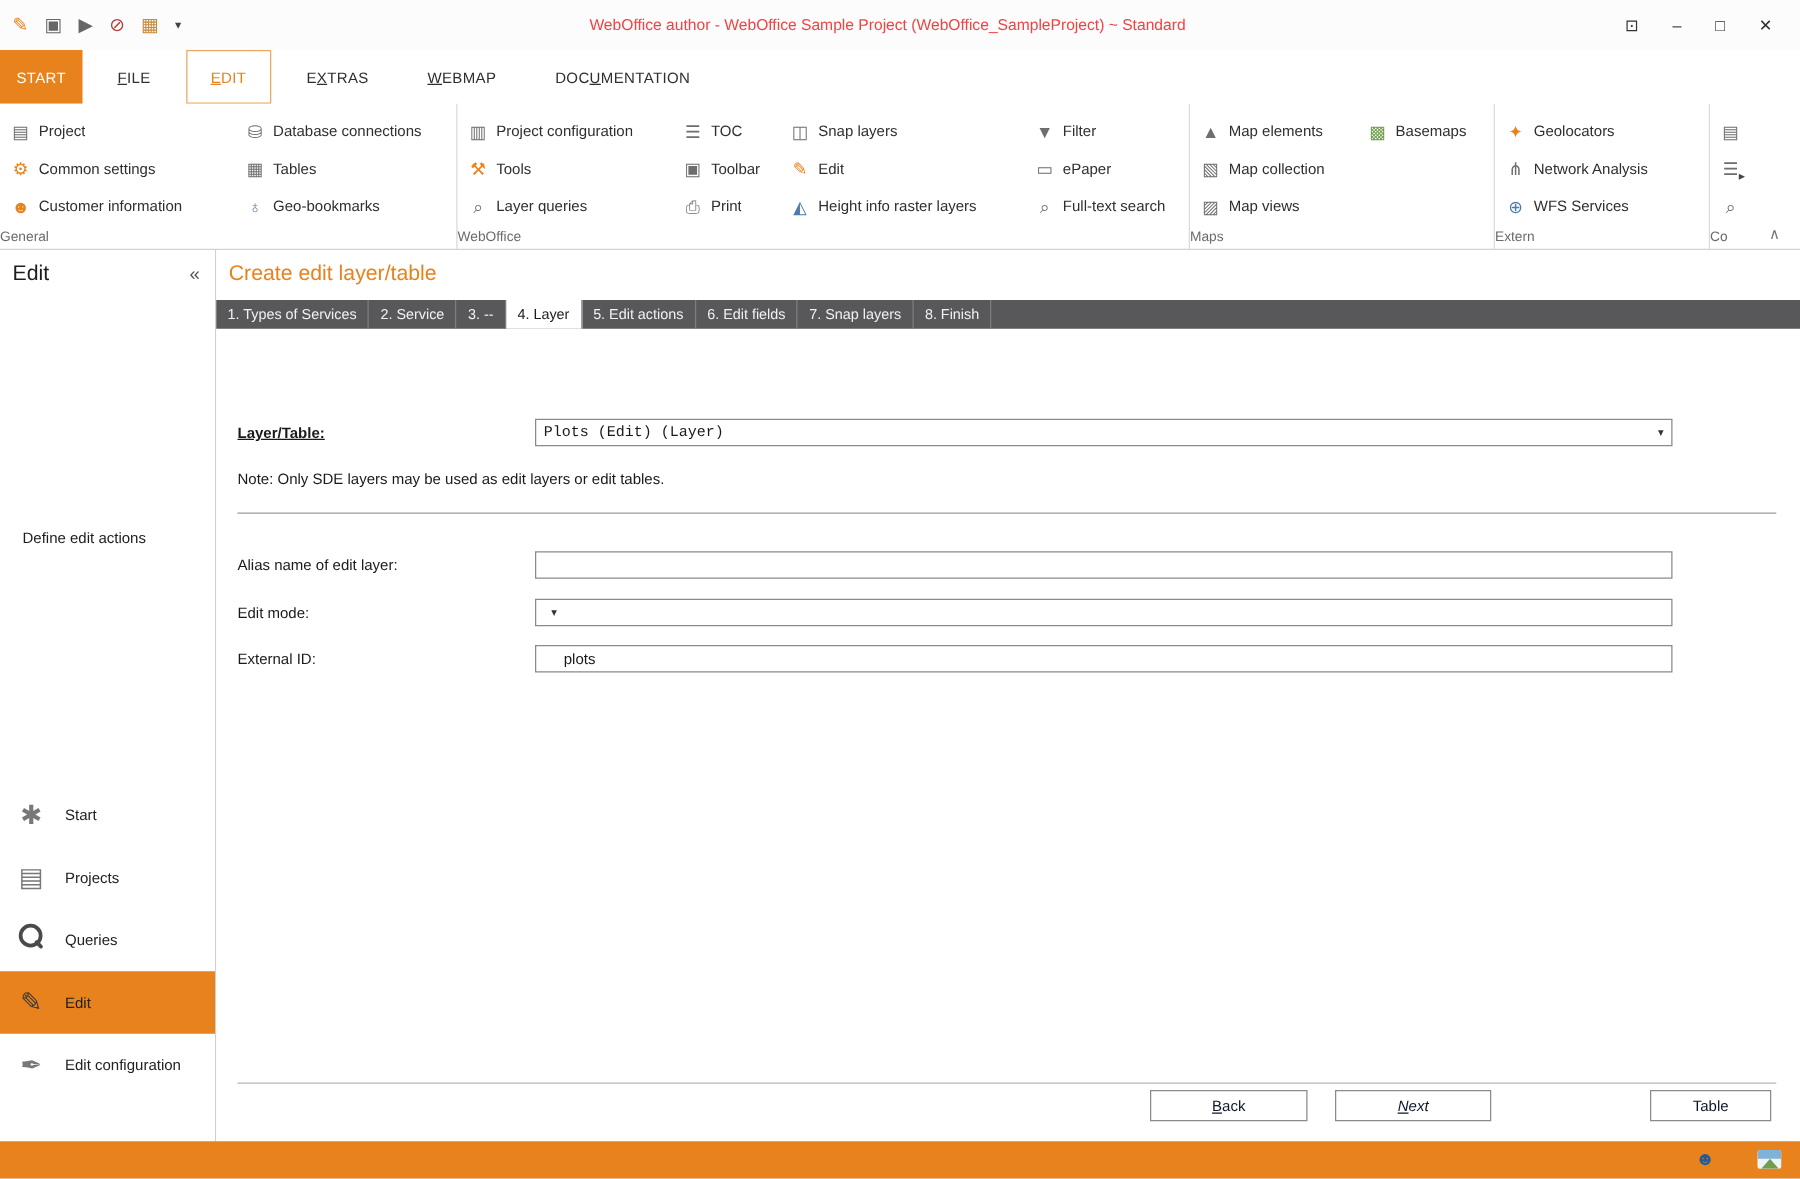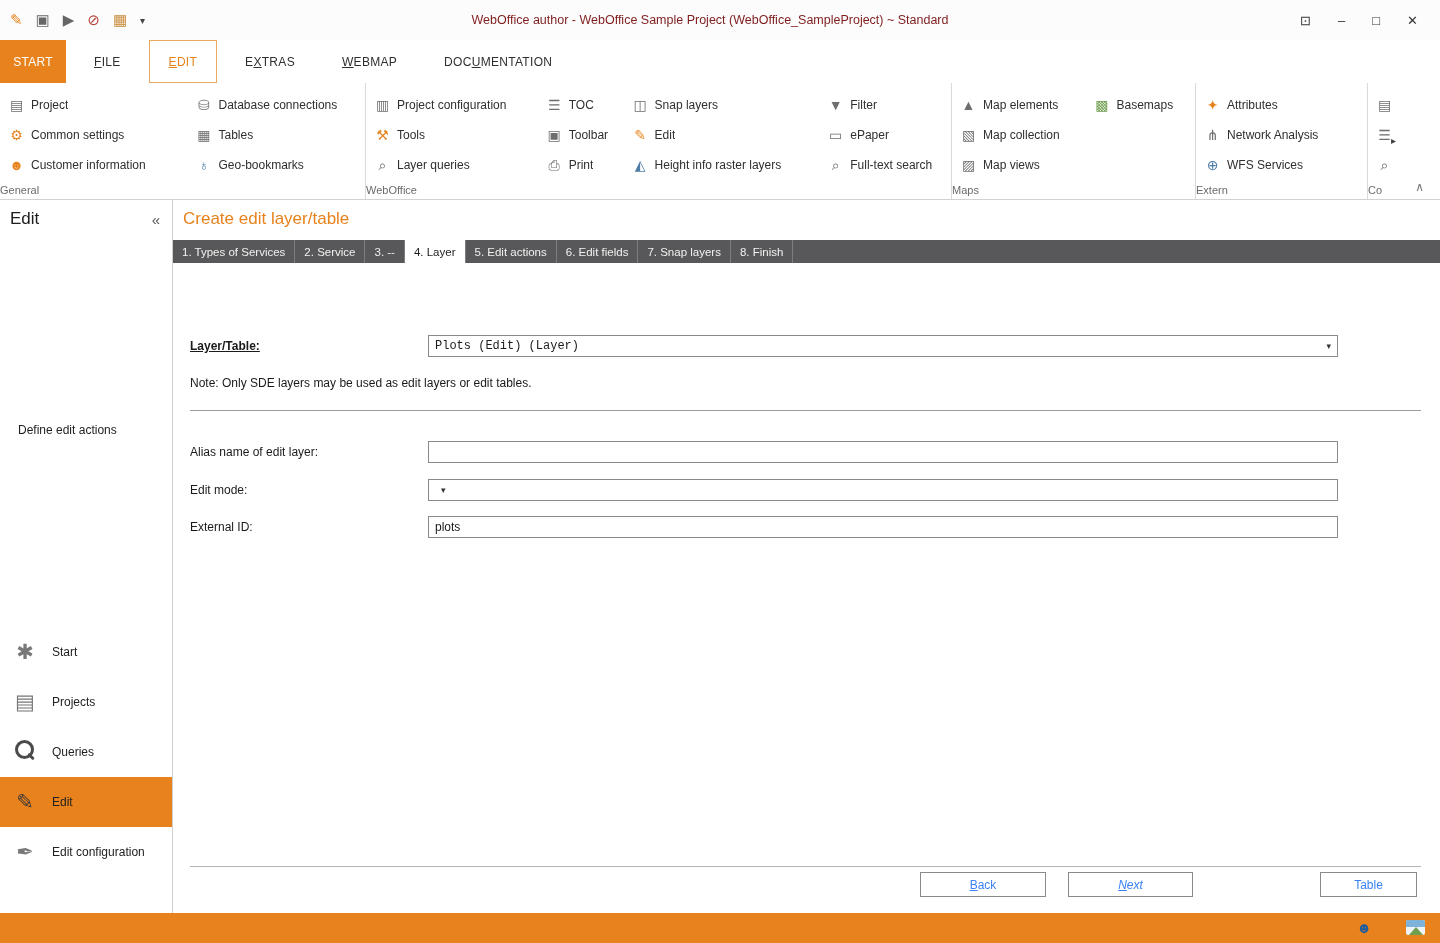--- a/index.html
+++ b/index.html
@@ -7,21 +7,21 @@
   .app { position:relative; width:1440px; height:943px; background:#fff; }
 
   
   .titlebar { position:absolute; top:0; left:0; right:0; height:40px; background:#fcfcfc; display:flex; align-items:center; }
   .qat { display:flex; align-items:center; gap:13px; padding-left:10px; width:170px; }
   .qicon { font-size:15px; color:#666; cursor:default; }
   .qicon.orange { color:#E8821C; }
   .qicon.red { color:#b5423a; }
   .qicon.multi { color:#c98a3a; }
   .qicon.small { font-size:10px; color:#444; }
-  .win-title { flex:1; text-align:center; font-size:12.5px; color:#7f1d1d; white-space:nowrap; }
+  .win-title { flex:1; text-align:center; font-size:12.5px; color:#ef4444; white-space:nowrap; }
   .wincontrols { display:flex; gap:27px; padding-right:22px; width:190px; justify-content:flex-end; font-size:13px; color:#333; }
   .wc { cursor:default; }
 
   
   .menubar { position:absolute; top:40px; left:0; right:0; height:43px; background:#fff; display:flex; align-items:stretch; }
   .start-tab { width:66px; background:#E8821C; color:#fff; display:flex; align-items:center; justify-content:center; font-size:12px; letter-spacing:.3px; }
   .mtab { display:flex; align-items:center; padding:0 19px; margin-left:9px; font-size:12px; color:#2f2f2f; letter-spacing:.3px; }
   .mtab.active { color:#E8821C; border:1px solid #e9a95e; background:#fff; }
   .mtab u, .btn u, .form-label u { text-decoration:underline; }
 
@@ -62,26 +62,26 @@
   .wizard-bar { position:absolute; top:40px; left:0; right:0; height:23px; background:#58585A; display:flex; align-items:stretch; }
   .wstep { display:flex; align-items:center; padding:0 9px; font-size:11.5px; color:#f1f1f1; border-right:1px solid #7d7d7f; cursor:default; white-space:nowrap; }
   .wstep.active { background:#fff; color:#1c1c1c; }
 
   .form-label { position:absolute; left:17px; font-size:12px; color:#1a1a1a; }
   .form-label.strong { font-weight:bold; text-decoration:underline; }
   .field { position:absolute; left:255px; width:910px; height:22px; border:1px solid #8a8a8a; background:#fff; font-size:12px; color:#1a1a1a; }
   .select { display:flex; align-items:center; padding:0 6px; cursor:default; }
   .select .sel-text { flex:1; overflow:hidden; white-space:nowrap;font-family:Liberation Mono, monospace; }
   .select .arrow { font-size:9px; color:#333; margin-left:6px; }
-  input.field { padding:0 6px; font-family:"Liberation Sans",sans-serif; outline:none; }
+  input.field { padding:0 22px; font-family:"Liberation Sans",sans-serif; outline:none; }
   .note { position:absolute; left:17px; top:176px; font-size:12px; color:#1a1a1a; }
   .divider { position:absolute; left:17px; width:1231px; border-top:1px solid #9b9b9b; }
 
   .footer-line { position:absolute; left:17px; top:666px; width:1231px; border-top:1px solid #b5b5b5; }
-  .btn { position:absolute; top:672px; height:25px; background:#fff; border:1px solid #8a8a8a; font-size:12px; color:#3b82f6; font-family:"Liberation Sans",sans-serif; cursor:default; }
+  .btn { position:absolute; top:672px; height:25px; background:#fff; border:1px solid #8a8a8a; font-size:12px; color:#0f172a; font-family:"Liberation Sans",sans-serif; cursor:default; }
   .btn-back { left:747px; width:126px; }
   .btn-next { left:895px; width:125px;font-style:italic; }
   .btn-cancel { left:1147px; width:97px; }
 
   
   .statusbar { position:absolute; left:0; right:0; bottom:0; height:30px; background:#E8821C; }
   .status-text { position:absolute; right:250px; top:8px; font-size:12px; color:#fff;margin-top:32px; }
   .user-icon { position:absolute; right:68px; top:6px; font-size:15px; color:#1d5d9e; }
   .img-icon { position:absolute; right:15px; top:7px; width:19px; height:15px; background:#eef3f6; border-radius:2px; overflow:hidden; }
   .img-icon::before { content:""; position:absolute; left:0; top:0; right:0; height:7px; background:#7fb2d8; }
@@ -251,21 +251,21 @@
         </div>
       </div>
       <div class="rgroup-label">Maps</div>
     </div>
 
     <div class="rgroup" style="width:172px;">
       <div class="rcols">
         <div class="rcol" style="width:172px;">
           <div class="ritem">
             <span class="ricon orange">✦</span>
-            <span class="rlabel">Attributes</span>
+            <span class="rlabel">Geolocators</span>
           </div>
           <div class="ritem">
             <span class="ricon">⋔</span>
             <span class="rlabel">Network Analysis</span>
           </div>
           <div class="ritem">
             <span class="ricon blue">⊕</span>
             <span class="rlabel">WFS Services</span>
           </div>
         </div>

